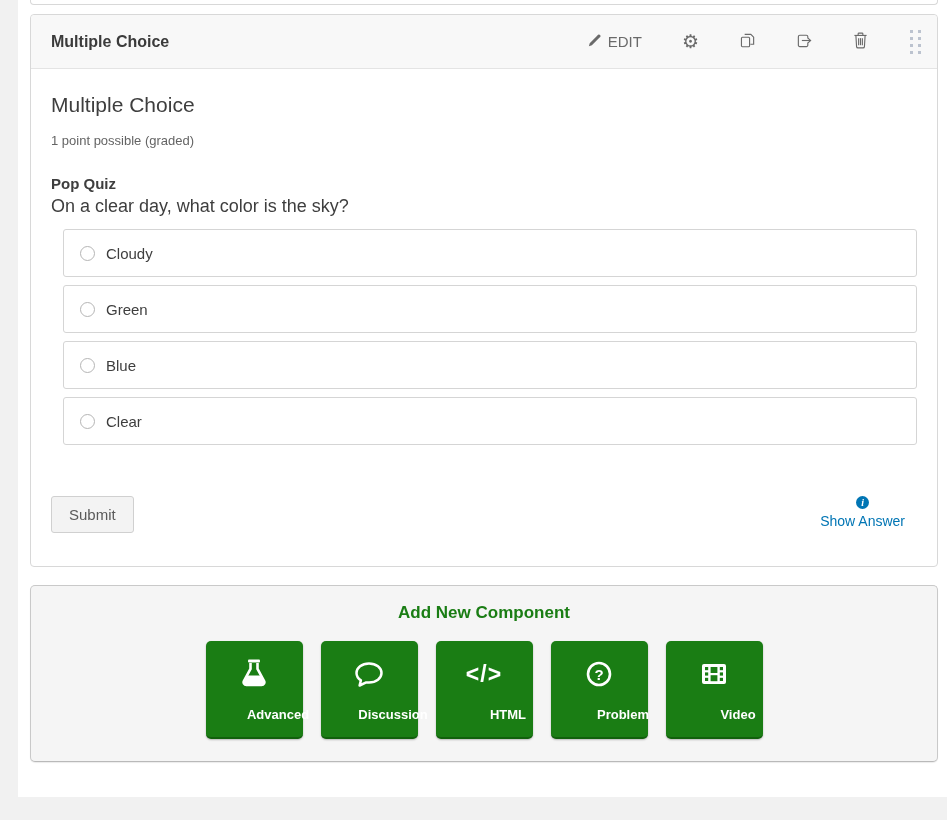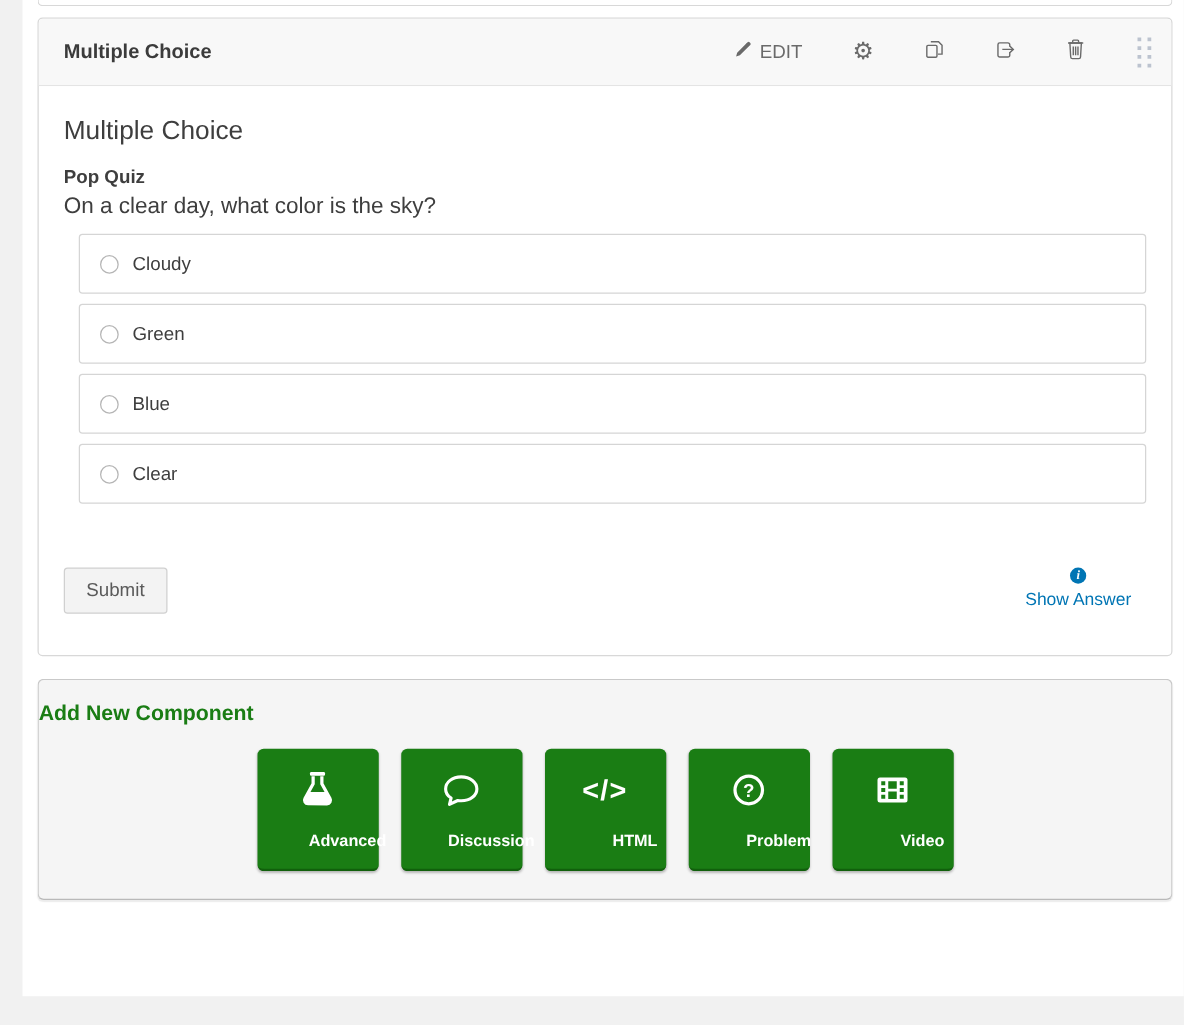--- a/index.html
+++ b/index.html
@@ -38,21 +38,21 @@
                 font-family:"Liberation Sans", sans-serif; font-size:15px; padding:0 17px; height:37px; cursor:pointer; }
   .show-answer { display:flex; flex-direction:column; align-items:center; gap:4px; margin-right:12px; cursor:pointer; }
   .info-icon { width:13px; height:13px; border-radius:50%; background:#0075b4; color:#fff; font-size:10px;
                font-weight:bold; font-family:"Liberation Serif", serif; font-style:italic;
                display:flex; align-items:center; justify-content:center; line-height:1; }
   .show-answer-label { color:#0075b4; font-size:14px; }
 
   
   .add-panel { margin-top:18px; background:#f5f5f5; border:1px solid #c9c9c9; border-bottom-color:#b9b9b9;
                border-radius:5px; padding:17px 0 22px 0; box-shadow:0 1px 1px rgba(0,0,0,0.08); }
-  .add-title { font-size:17px; font-weight:bold; color:#1a7d14; margin-bottom:18px; }
+  .add-title { text-align:center; font-size:17px; font-weight:bold; color:#1a7d14; margin-bottom:18px; }
   .add-buttons { display:flex; justify-content:center; gap:18px; }
   .add-btn { position:relative; width:97px; height:98px; background:#1a7d14; border:none; border-bottom:2px solid #11600c;
              border-radius:5px; cursor:pointer; box-shadow:0 1px 2px rgba(0,0,0,0.25);
              display:flex; flex-direction:column; align-items:center; }
   .add-btn .icon-area { height:66px; display:flex; align-items:center; justify-content:center; }
   .add-btn .btn-label { color:#ffffff; font-size:13px; font-weight:bold; font-family:"Liberation Sans", sans-serif;margin-left:48px; }
   .code-glyph { color:#fff; font-size:23px; font-weight:bold; letter-spacing:1px; font-family:"Liberation Sans", sans-serif; }
 </style>
 </head>
 <body>
@@ -113,20 +113,21 @@
             <i></i>
             <i></i>
             <i></i>
             <i></i>
         </div>
       </div>
     </div>
 
     <div class="unit-body">
       <div class="prob-title">Multiple Choice</div>
+      <div class="prob-progress">1 point possible (graded)</div>
       <div class="q-title">Pop Quiz</div>
       <div class="q-text">On a clear day, what color is the sky?</div>
 
       <div class="choices">
         <label class="choice">
           <span class="radio"></span>
           <span class="choice-label">Cloudy</span>
         </label>
         <label class="choice">
           <span class="radio"></span>

